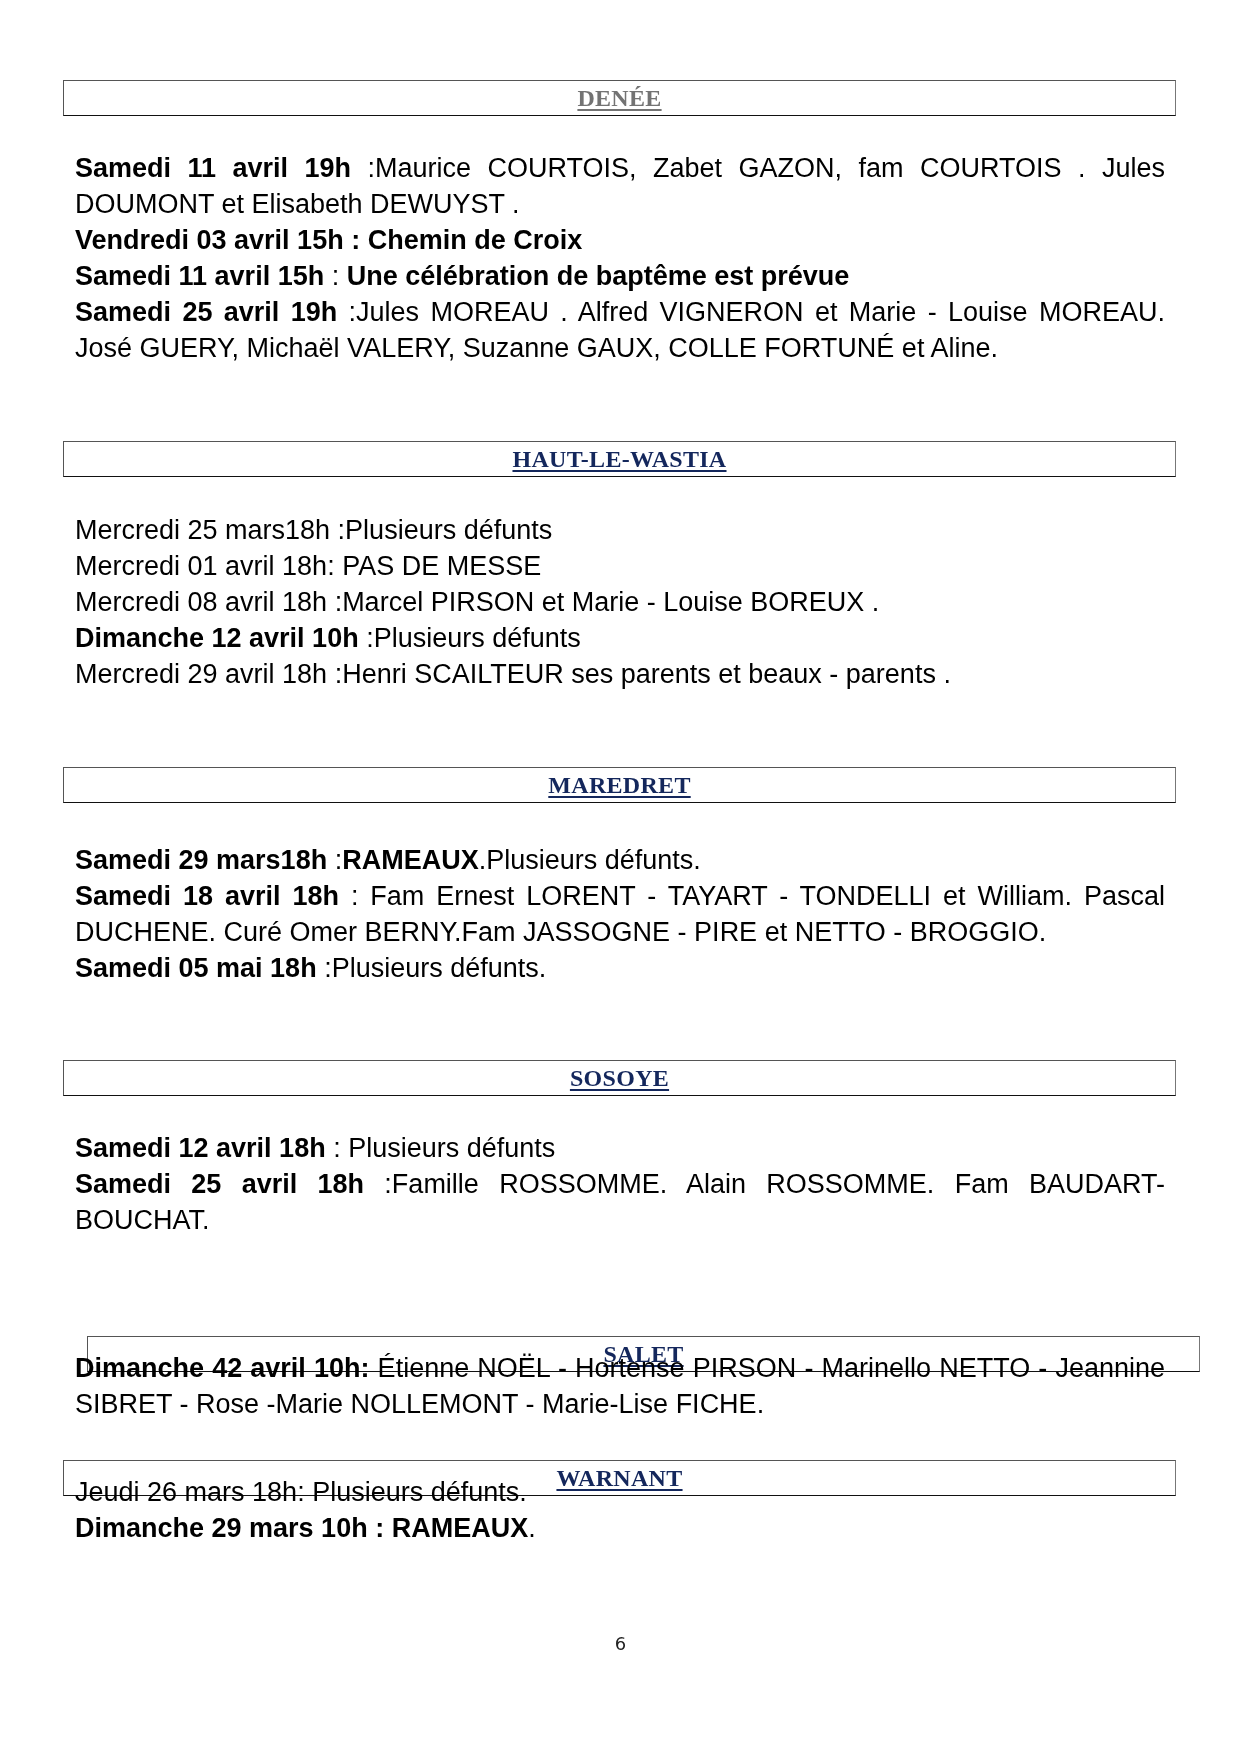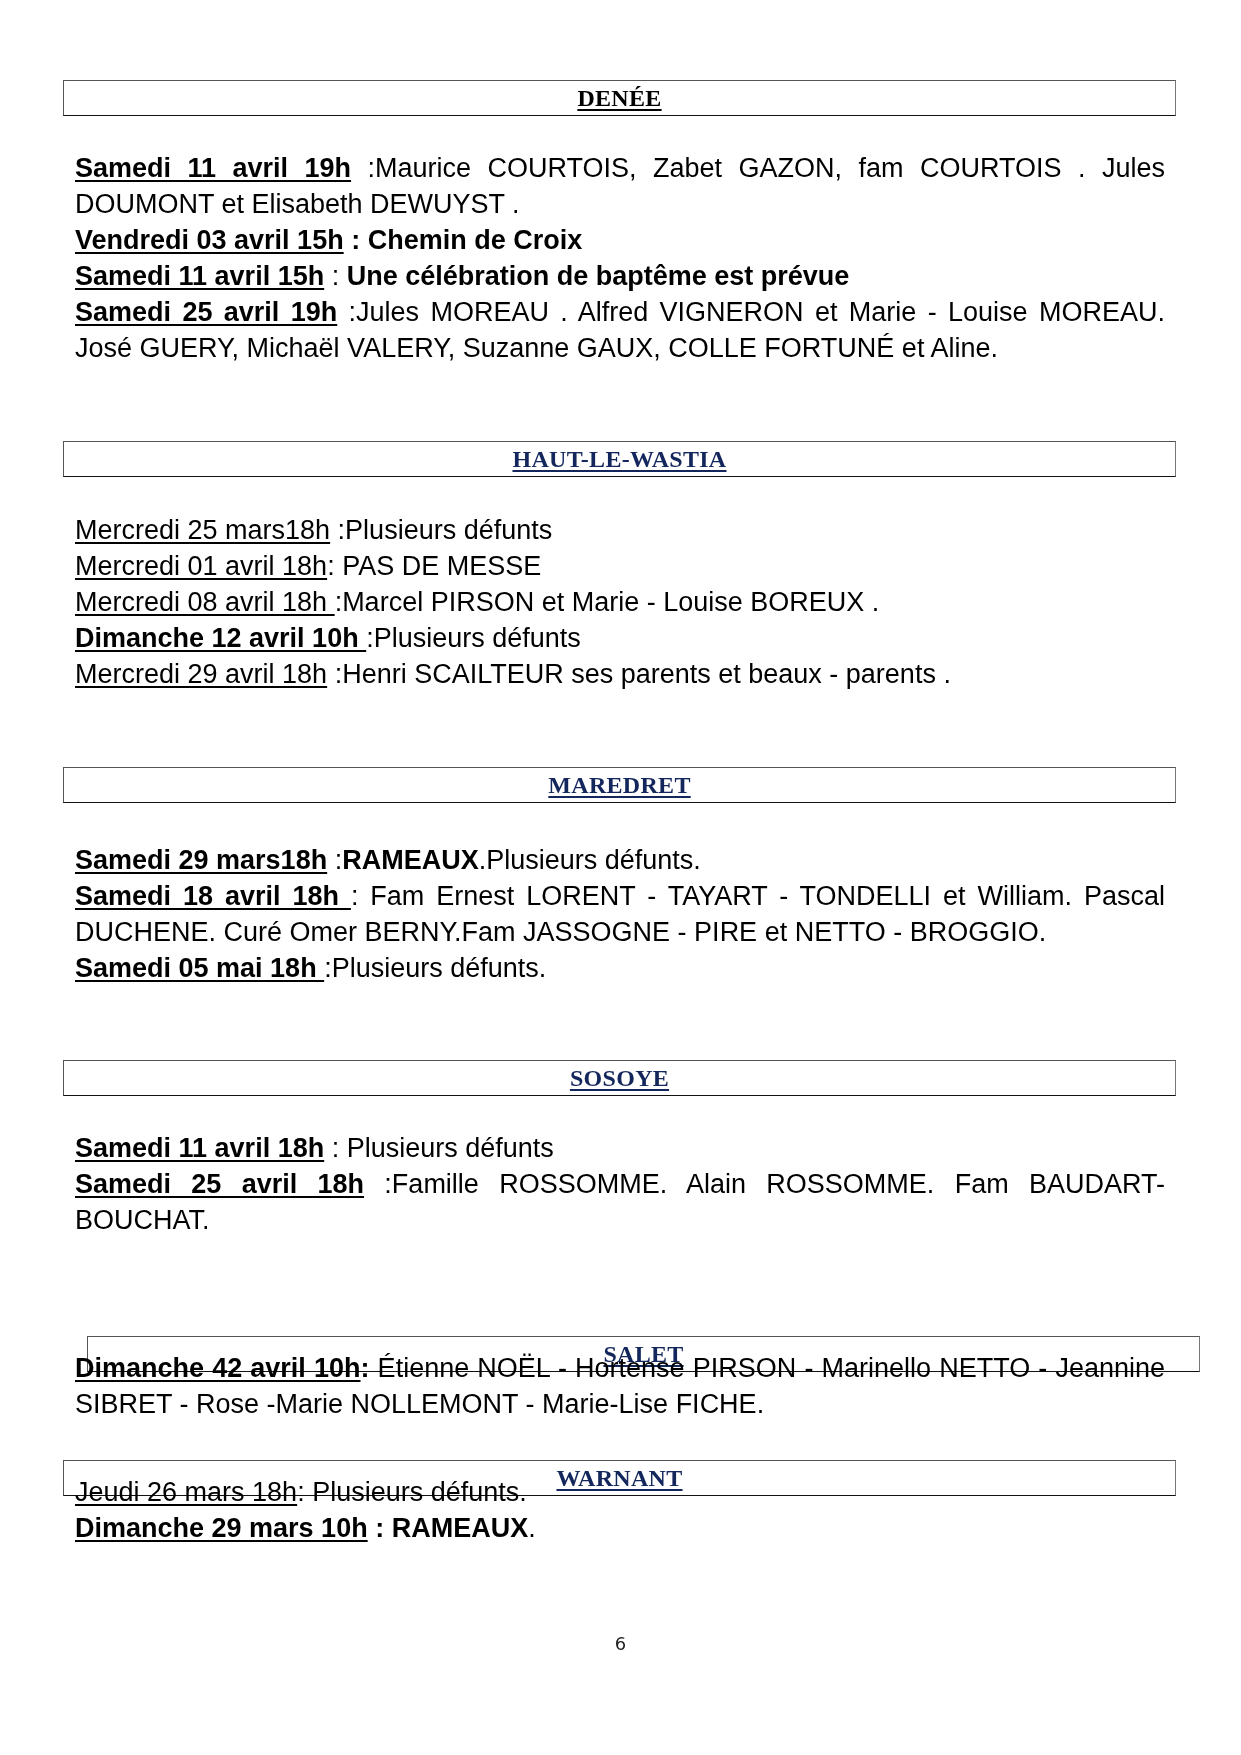--- a/index.html
+++ b/index.html
@@ -13,33 +13,33 @@
   .section-title {
     font-family: "Liberation Serif", serif; font-weight: bold; font-size: 24px;
     color: #14275c; text-decoration: underline; text-underline-offset: 3px;
     text-decoration-thickness: 2px; line-height: 34px; letter-spacing: 0.3px;
   }
   .block {
     position: absolute; left: 75px; width: 1090px;
     font-size: 27px; line-height: 36px; text-align: justify;
   }
   .entry { display: block; }
-  .date { text-decoration: underline; text-underline-offset: 3px; text-decoration-thickness: 2px; margin-top: 27px; }
+  .date { text-underline-offset: 3px; text-decoration-thickness: 2px; margin-top: 27px; }
   .date.bold { font-weight: bold; }
   .txt.bold { font-weight: bold; }
   .page-number {
     position: absolute; left: 0; width: 1241px; top: 1633px; text-align: center;
     font-family: "DejaVu Sans", sans-serif; font-size: 18px; color: #222;
   }
 </style>
 </head>
 <body>
 
 <div class="section-header" style="top:80px;">
-  <span class="section-title" style="color: #000000;">DENÉE</span>
+  <span class="section-title" style="color: #737373;">DENÉE</span>
 </div>
 <div class="block" style="top:150px;">
   <span class="entry"><span class="date bold">Samedi 11 avril 19h</span><span class="txt"> :Maurice COURTOIS, Zabet GAZON, fam COURTOIS . Jules DOUMONT et Elisabeth DEWUYST .</span></span>
   <span class="entry"><span class="date bold">Vendredi 03 avril 15h</span><span class="txt bold"> : Chemin de Croix</span></span>
   <span class="entry"><span class="date bold">Samedi 11 avril 15h</span><span class="txt"> : </span><span class="txt bold">Une célébration de baptême est prévue</span></span>
   <span class="entry"><span class="date bold">Samedi 25 avril 19h</span><span class="txt"> :Jules MOREAU . Alfred VIGNERON et Marie - Louise MOREAU. José GUERY, Michaël VALERY, Suzanne GAUX, COLLE FORTUNÉ et Aline.</span></span>
 </div>
 
 <div class="section-header" style="top:441px;">
   <span class="section-title" style="color: rgb(20, 39, 92);">HAUT-LE-WASTIA</span>
@@ -58,21 +58,21 @@
 <div class="block" style="top:842px;">
   <span class="entry"><span class="date bold">Samedi 29 mars18h</span><span class="txt"> :</span><span class="txt bold">RAMEAUX</span><span class="txt">.Plusieurs défunts.</span></span>
   <span class="entry"><span class="date bold">Samedi 18 avril 18h </span><span class="txt">:  Fam Ernest LORENT - TAYART - TONDELLI et William. Pascal DUCHENE. Curé Omer BERNY.Fam JASSOGNE - PIRE et NETTO - BROGGIO.</span></span>
   <span class="entry"><span class="date bold">Samedi 05 mai 18h </span><span class="txt">:Plusieurs défunts.</span></span>
 </div>
 
 <div class="section-header" style="top:1060px;">
   <span class="section-title" style="color: rgb(20, 39, 92);">SOSOYE</span>
 </div>
 <div class="block" style="top:1130px;">
-  <span class="entry"><span class="date bold">Samedi 11 avril 18h</span><span class="txt"> : Plusieurs défunts</span></span>
+  <span class="entry"><span class="date bold">Samedi 12 avril 18h</span><span class="txt"> : Plusieurs défunts</span></span>
   <span class="entry"><span class="date bold">Samedi 25 avril 18h</span><span class="txt"> :Famille ROSSOMME. Alain ROSSOMME. Fam BAUDART-BOUCHAT.</span></span>
 </div>
 
 <div class="section-header" style="top:1336px;margin-left:24px;">
   <span class="section-title" style="color: rgb(20, 39, 92);">SALET</span>
 </div>
 <div class="block" style="top:1350px;">
   <span class="entry"><span class="date bold">Dimanche 42 avril 10h</span><span class="txt bold">:</span><span class="txt"> Étienne NOËL  - Hortense PIRSON - Marinello NETTO - Jeannine SIBRET - Rose -Marie NOLLEMONT  - Marie-Lise FICHE.</span></span>
 </div>
 

